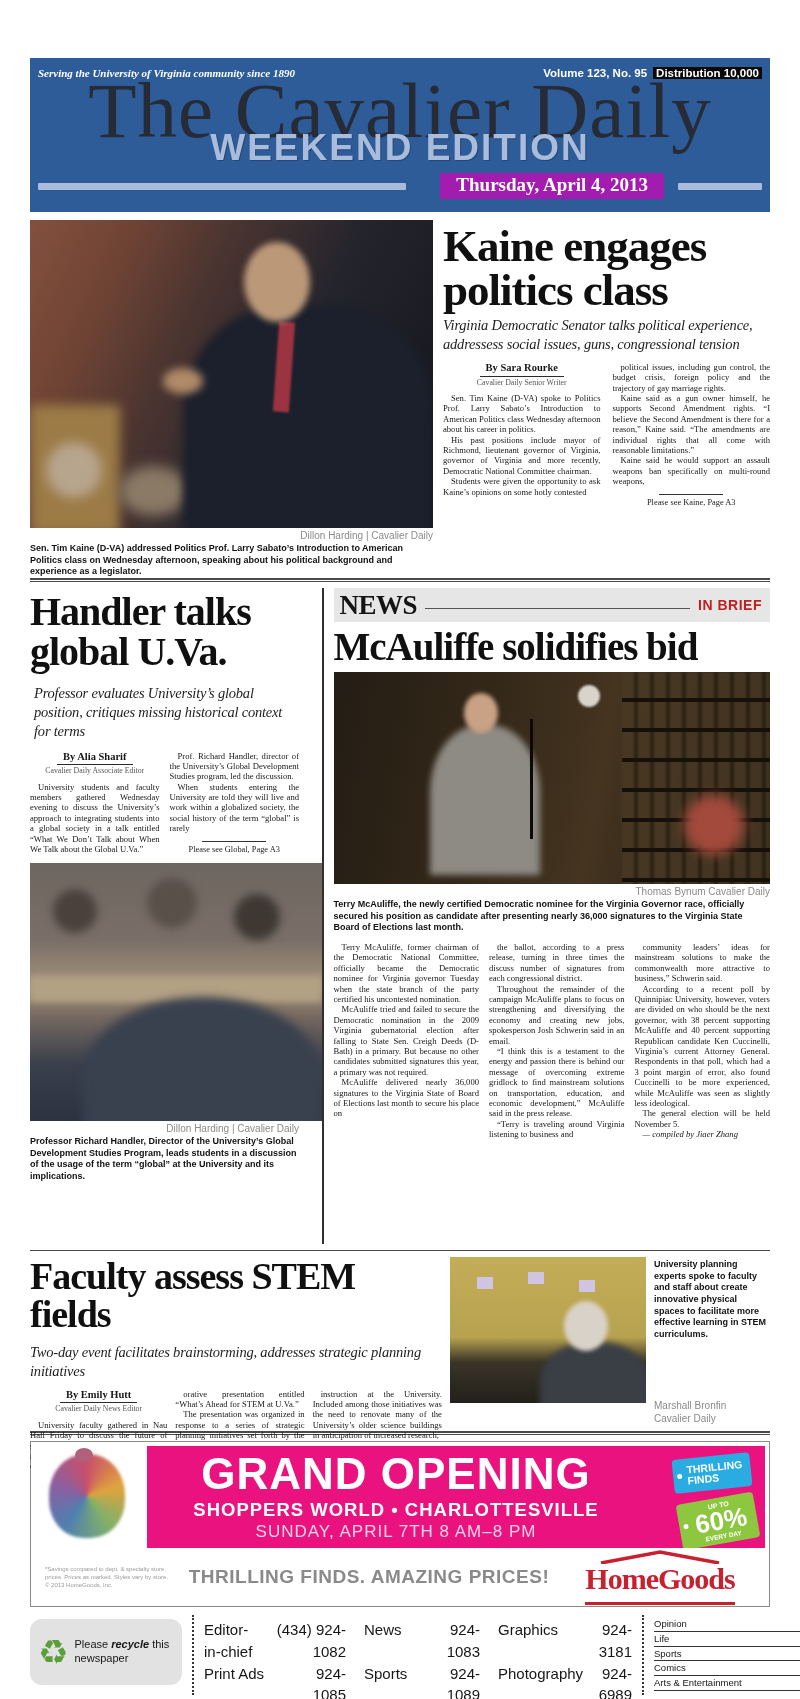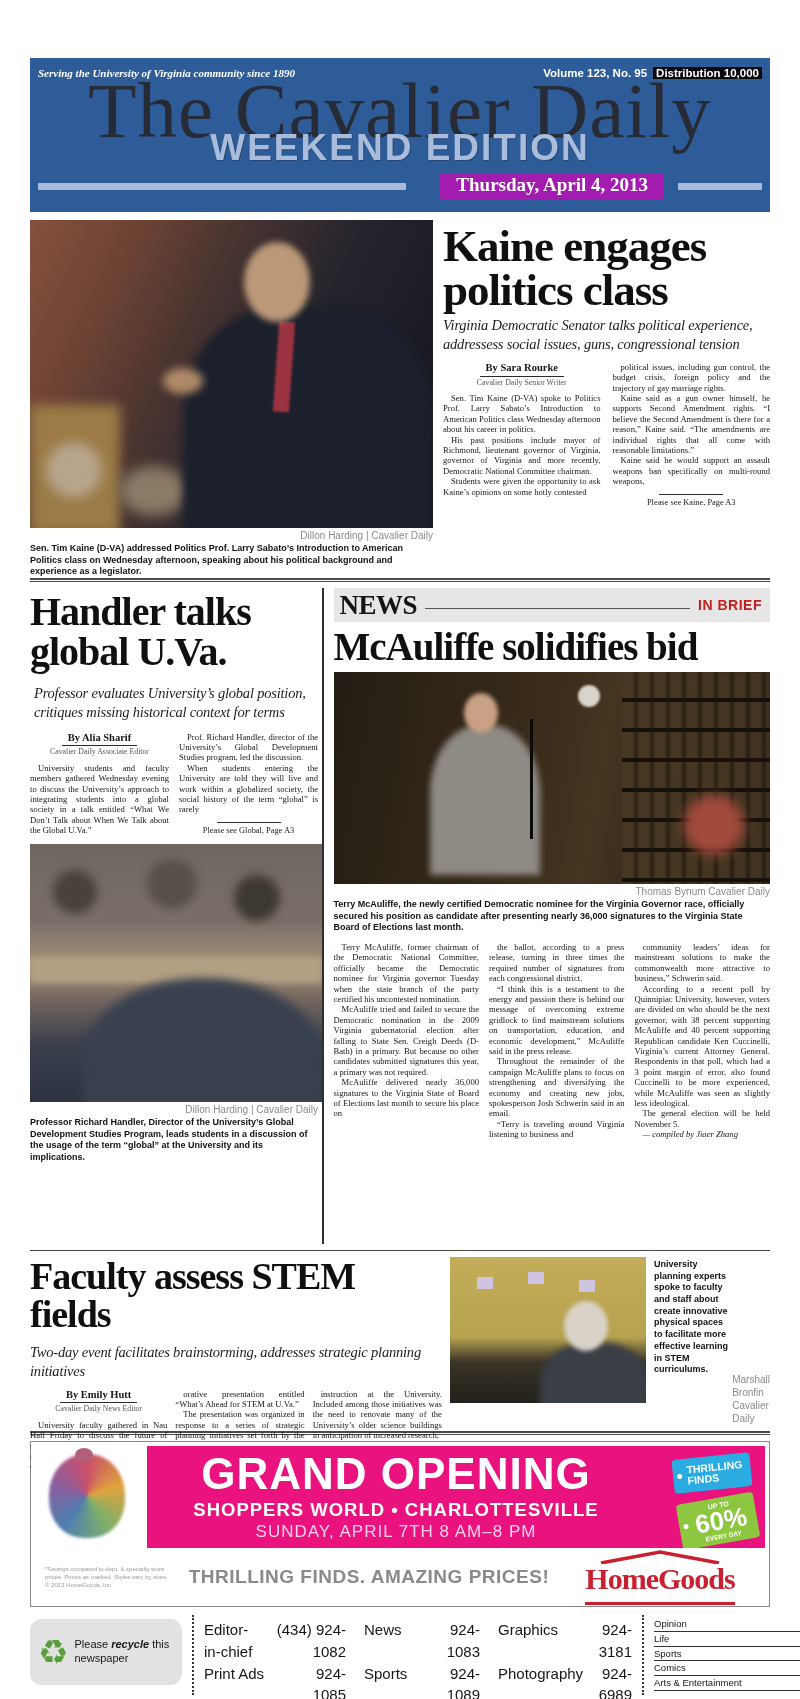--- a/index.html
+++ b/index.html
@@ -53,21 +53,21 @@
   .ph-kaine .wood { position:absolute; left:0; top:60%; width:90px; height:130px; background:#9c7b46; filter:blur(6px); }
   .kaine-right { flex:1; padding-top:4px; }
   .kaine-right .headline { font-size:45px; line-height:.98; }
   .kaine-right .subhead { margin:4px 0 8px; }
   .kaine-cols .col { width:50%; }
   .kaine-cols .col:first-child { padding-right:6px; }
   .kaine-cols .col:last-child { padding-left:6px; }
 
   
   .sec-mid { display:flex; margin-top:2px; height:656px; }
-  .handler-col { width:292px; flex:none; padding-right:4px; }
+  .handler-col { width:292px; flex:none; padding-right:23px; }
   .handler-col .headline { font-size:40px; line-height:1.0; margin-top:4px; }
   .handler-col .subhead { margin:12px 0 10px; padding-left:4px; }
   .handler-cols .col { width:50%; }
   .handler-cols .col:first-child { padding-right:5px; }
   .handler-cols .col:last-child { padding-left:5px; }
   .ph-handler { width:292px; height:258px; margin-top:8px; background:linear-gradient(180deg,#6e6660 0%,#7a6f68 30%,#a5927a 48%,#74675f 60%,#3a3f4c 78%,#2c3240 100%); }
   .ph-handler .h1 { position:absolute; left:8%; top:10%; width:44px; height:44px; border-radius:50%; background:#4a413c; filter:blur(4px); }
   .ph-handler .h2 { position:absolute; left:40%; top:6%; width:50px; height:50px; border-radius:50%; background:#59504a; filter:blur(4px); }
   .ph-handler .h3 { position:absolute; left:70%; top:12%; width:46px; height:46px; border-radius:50%; background:#3e3833; filter:blur(4px); }
   .ph-handler .shoulder { position:absolute; left:18%; top:52%; width:240px; height:160px; border-radius:50% 50% 0 0; background:#39414f; filter:blur(5px); }
@@ -97,21 +97,21 @@
   .stem-left { width:412px; flex:none; }
   .stem-left .headline { font-size:38px; line-height:1; }
   .stem-left .subhead { margin:10px 0 8px; }
   .stem-cols .col { width:33.33%; }
   .stem-cols .col + .col { padding-left:8px; }
   .ph-stem { width:196px; height:146px; flex:none; background:linear-gradient(180deg,#c3ad58 0%,#b7a24f 55%,#3a3428 72%,#22201a 100%); }
   .ph-stem .note1,.ph-stem .note2,.ph-stem .note3 { position:absolute; width:16px; height:12px; background:#cfc4e2; filter:blur(.5px); }
   .ph-stem .note1 { left:14%; top:14%; } .ph-stem .note2 { left:40%; top:10%; } .ph-stem .note3 { left:66%; top:16%; }
   .ph-stem .head { position:absolute; left:58%; top:30%; width:44px; height:50px; border-radius:50%; background:#d9d2c8; filter:blur(2px); }
   .ph-stem .suit { position:absolute; left:46%; top:58%; width:110px; height:90px; border-radius:45% 45% 0 0; background:#3a3f46; filter:blur(3px); }
-  .stem-side { flex:1; display:flex; flex-direction:row; padding-top:2px; }
+  .stem-side { flex:1; display:flex; flex-direction:column; padding-top:2px; }
   .stem-side .caption { margin-top:0; }
   .stem-side .credit { text-align:left; margin-top:auto; line-height:1.3; }
 
   
   .ad { margin-top:4px; border:1px solid #8a8a8a; height:166px; display:flex; flex-direction:column; }
   .ad-pink { background:#ea127e; border:4px solid #fff; border-bottom:none; flex:1; display:flex; position:relative; overflow:hidden; }
   .teapot-panel { width:112px; background:#fff; flex:none; position:relative; }
   .teapot { position:absolute; left:14px; top:8px; width:76px; height:84px; border-radius:48% 48% 45% 45%; background:conic-gradient(#c94f6a,#e0a33c,#7fb06a,#4f7fb0,#8a5fa0,#c94f6a); filter:blur(1.5px); }
   .teapot-lid { position:absolute; left:40px; top:2px; width:18px; height:14px; border-radius:50%; background:#b0607a; }
   .ad-center { flex:1; text-align:center; color:#fff; padding-top:6px; }
@@ -266,23 +266,23 @@
       </div>
       <div class="credit">Thomas Bynum Cavalier Daily</div>
       <div class="caption">Terry McAuliffe, the newly certified Democratic nominee for the Virginia Governor race, officially secured his position as candidate after presenting nearly 36,000 signatures to the Virginia State Board of Elections last month.</div>
       <div class="cols mc-cols">
         <div class="col">
           <p>Terry McAuliffe, former chairman of the Democratic National Committee, officially became the Democratic nominee for Virginia governor Tuesday when the state branch of the party certified his uncontested nomination.</p>
           <p>McAuliffe tried and failed to secure the Democratic nomination in the 2009 Virginia gubernatorial election after falling to State Sen. Creigh Deeds (D-Bath) in a primary. But because no other candidates submitted signatures this year, a primary was not required.</p>
           <p>McAuliffe delivered nearly 36,000 signatures to the Virginia State of Board of Elections last month to secure his place on</p>
         </div>
         <div class="col">
-          <p>the ballot, according to a press release, turning in three times the required number of signatures from each congressional district.</p>
+          <p>the ballot, according to a press release, turning in three times the discuss number of signatures from each congressional district.</p>
+          <p>Throughout the remainder of the campaign McAuliffe plans to focus on strengthening and diversifying the economy and creating new jobs, spokesperson Josh Schwerin said in an email.</p>
           <p>“I think this is a testament to the energy and passion there is behind our message of overcoming extreme gridlock to find mainstream solutions on transportation, education, and economic development,” McAuliffe said in the press release.</p>
-          <p>Throughout the remainder of the campaign McAuliffe plans to focus on strengthening and diversifying the economy and creating new jobs, spokesperson Josh Schwerin said in an email.</p>
           <p>“Terry is traveling around Virginia listening to business and</p>
         </div>
         <div class="col">
           <p>community leaders’ ideas for mainstream solutions to make the commonwealth more attractive to business,” Schwerin said.</p>
           <p>According to a recent poll by Quinnipiac University, however, voters are divided on who should be the next governor, with 38 percent supporting McAuliffe and 40 percent supporting Republican candidate Ken Cuccinelli, Virginia’s current Attorney General. Respondents in that poll, which had a 3 point margin of error, also found Cuccinelli to be more experienced, while McAuliffe was seen as slightly less ideological.</p>
           <p>The general election will be held November 5.</p>
           <p class="signoff">— compiled by Jiaer Zhang</p>
         </div>
       </div>
     </div>

